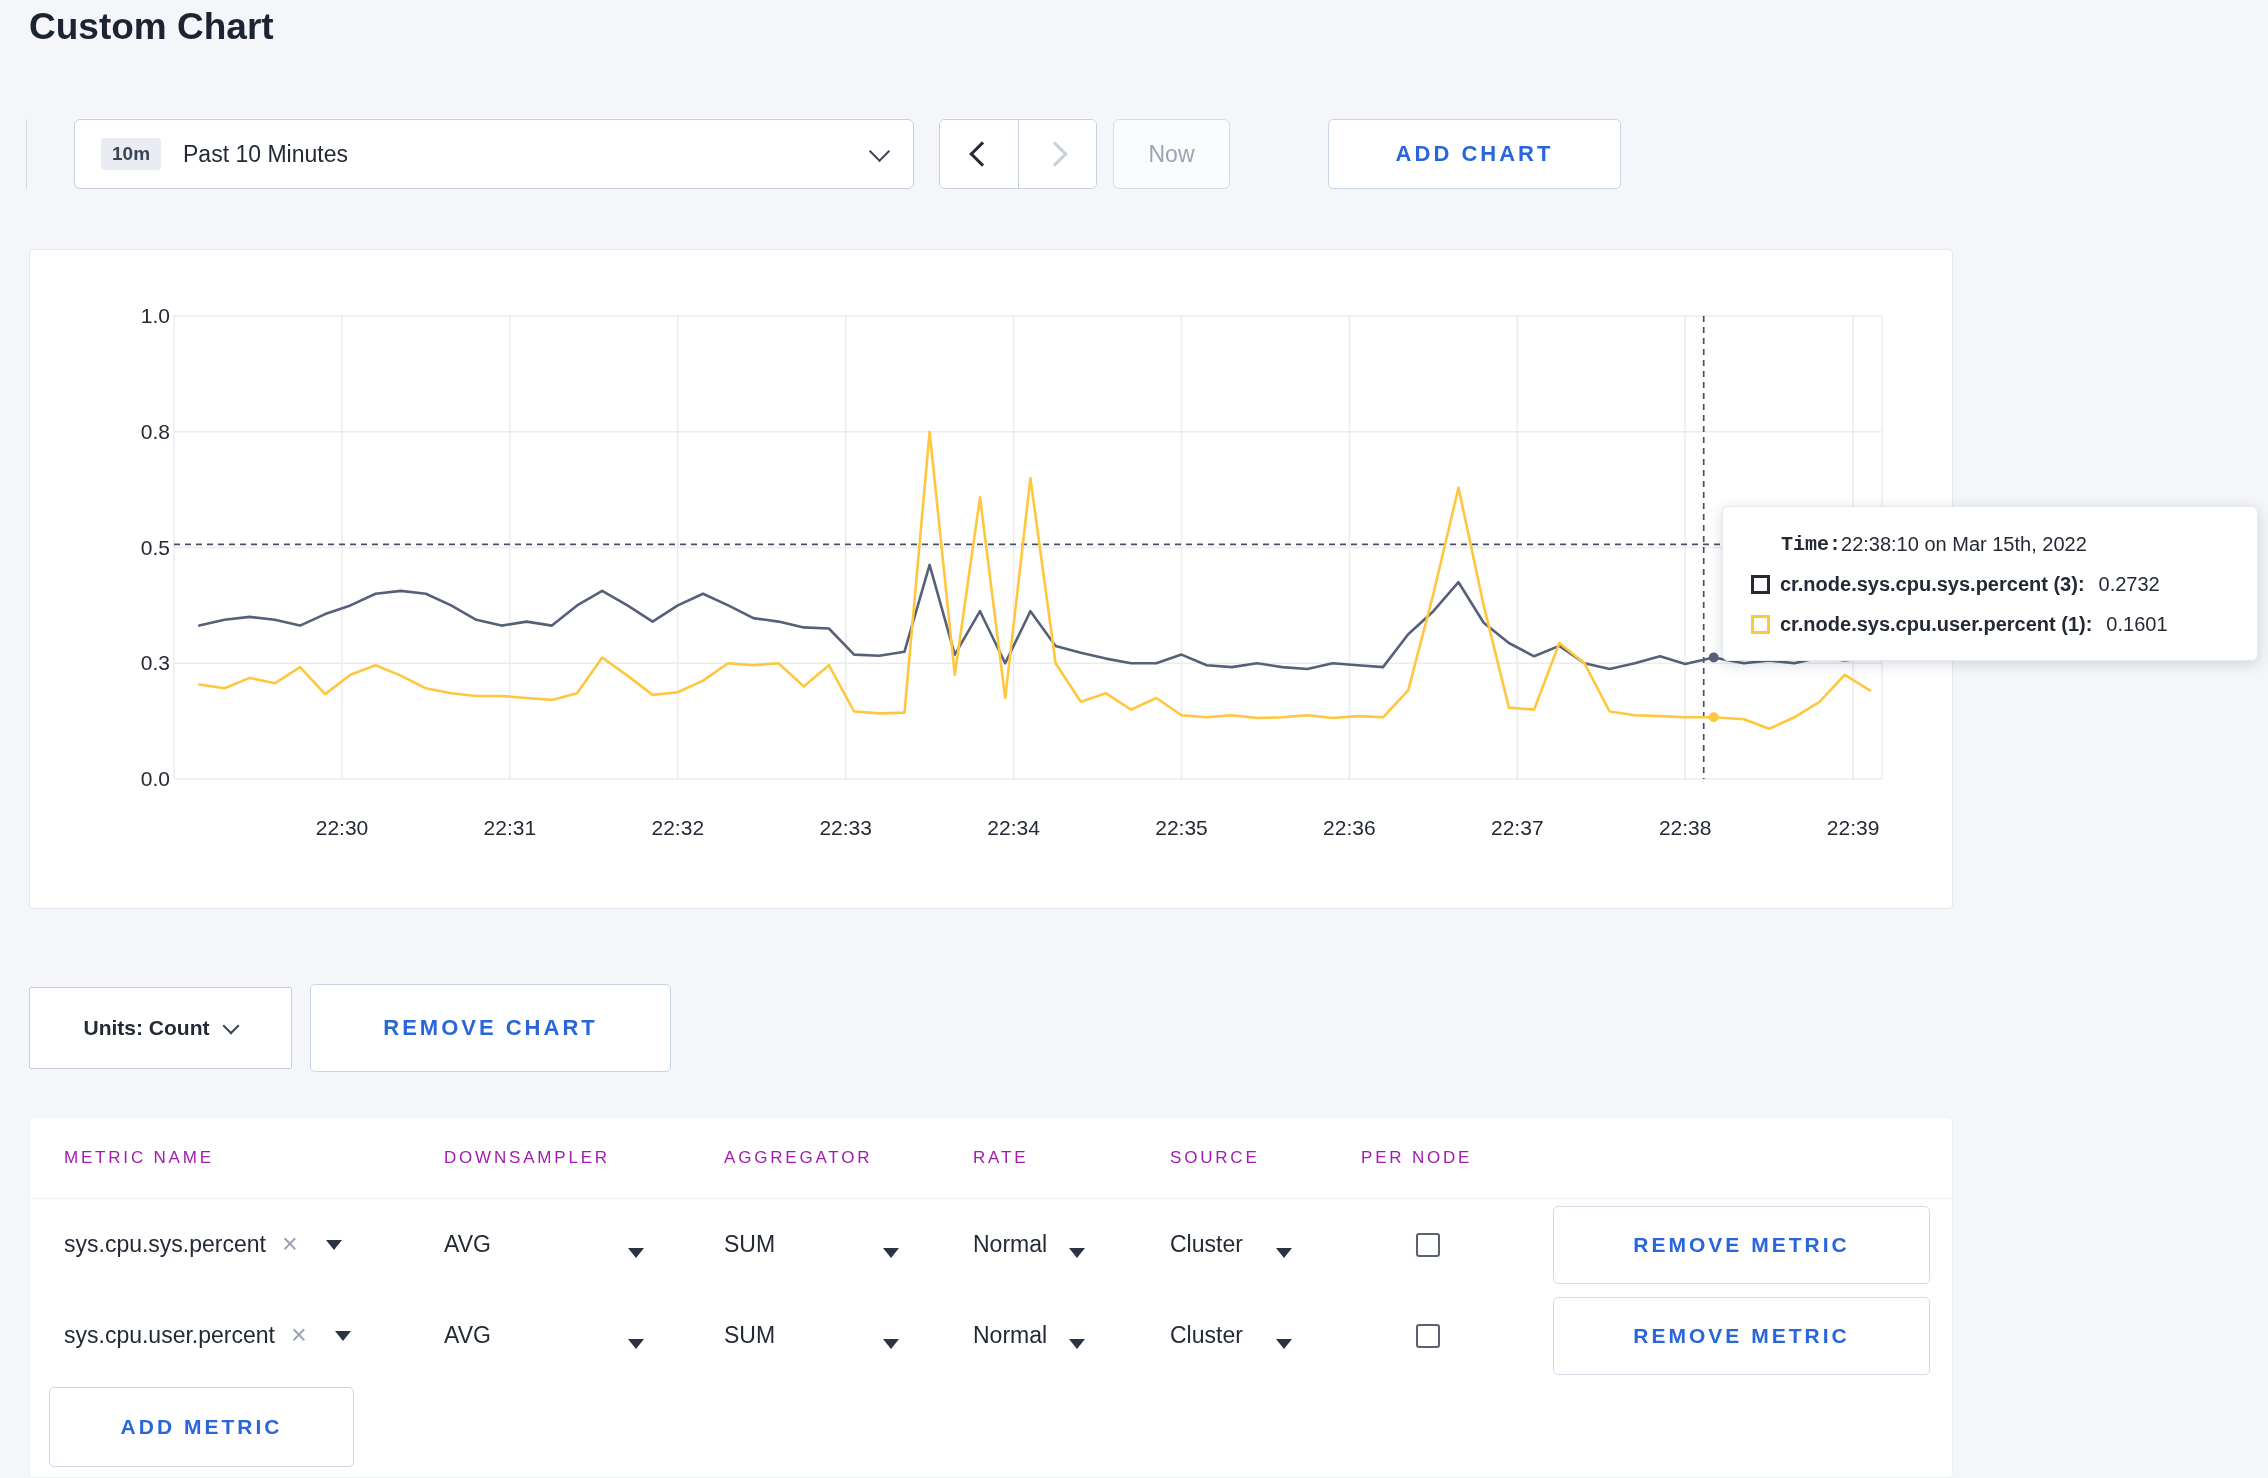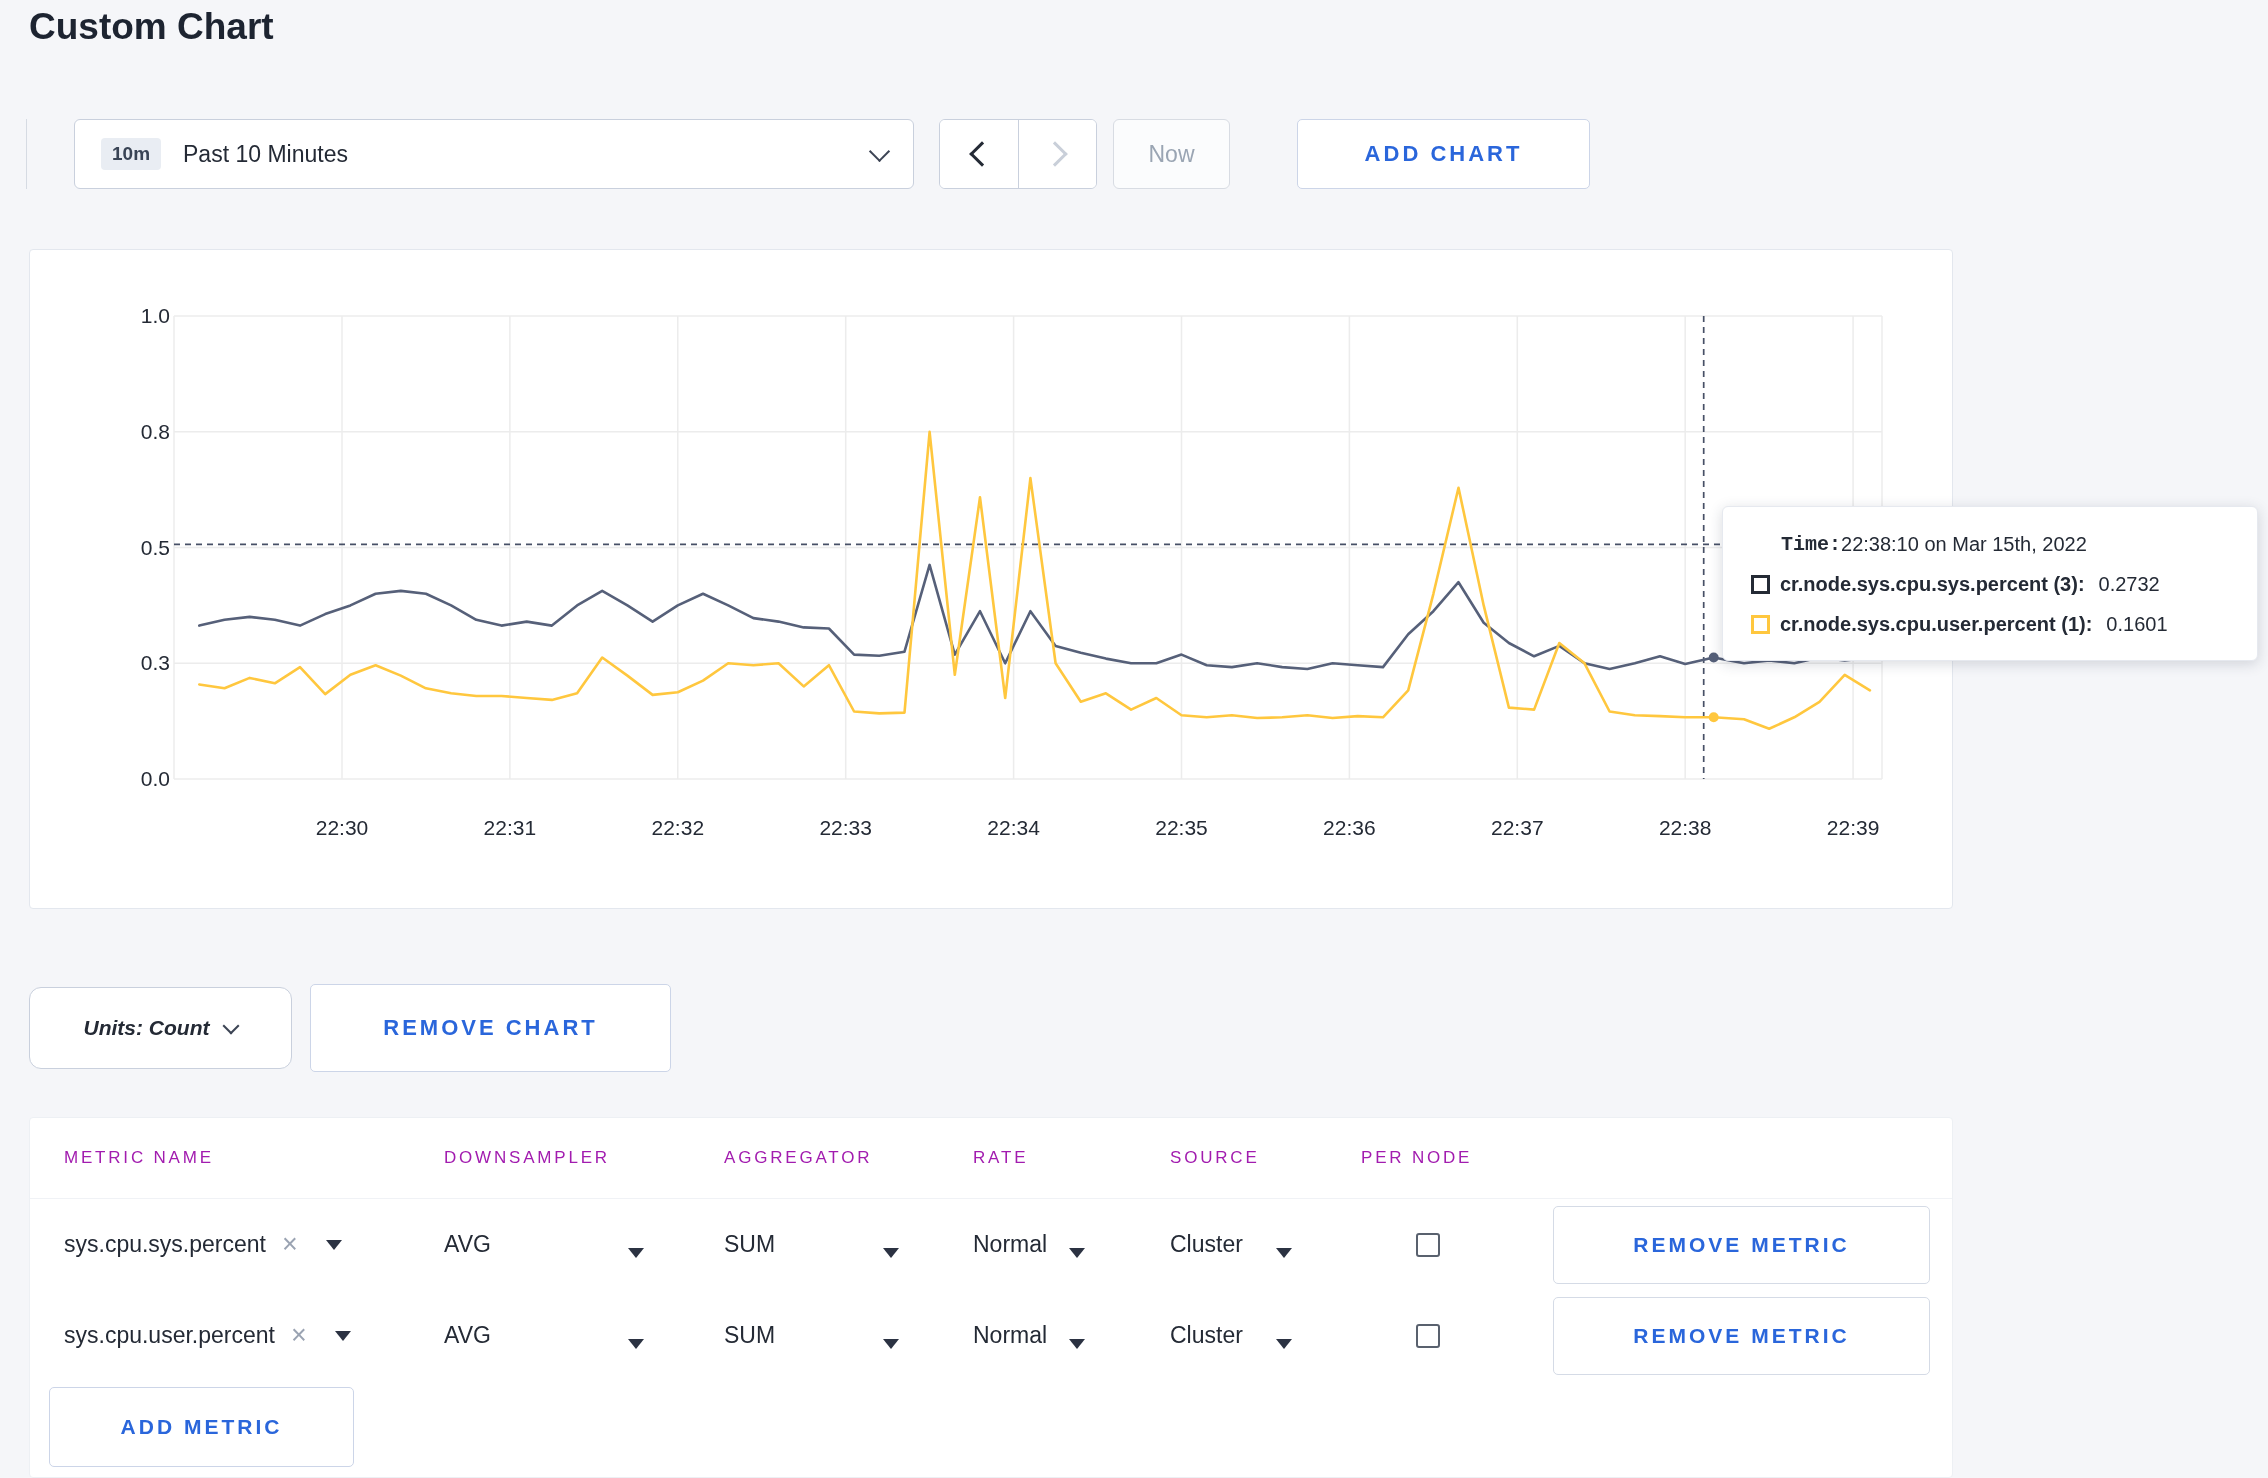--- a/index.html
+++ b/index.html
@@ -20,21 +20,21 @@
   .time-label{font-size:23px;color:#242a35;flex:1;}
   .chev{width:13px;height:13px;border-right:2.5px solid #3c4454;border-bottom:2.5px solid #3c4454;
         transform:rotate(45deg);margin-top:-6px;}
   .arrow-group{display:flex;margin-left:25px;border:1px solid #c9d0dd;border-radius:6px;background:#fff;overflow:hidden;}
   .arrow-btn{width:78px;display:flex;align-items:center;justify-content:center;cursor:pointer;background:#fff;border:none;}
   .arrow-btn + .arrow-btn{border-left:1px solid #c9d0dd;}
   .chl{width:15px;height:15px;border-left:3px solid #242a35;border-bottom:3px solid #242a35;transform:rotate(45deg);margin-left:6px;}
   .chr{width:15px;height:15px;border-left:3px solid #c9cfd9;border-bottom:3px solid #c9cfd9;transform:rotate(225deg);margin-right:6px;}
   .now-btn{margin-left:16px;width:117px;box-sizing:border-box;background:#fbfcfd;border:1px solid #d8dce3;border-radius:6px;
            font-size:23px;color:#9aa5b3;display:flex;align-items:center;justify-content:center;font-family:inherit;}
-  .add-chart-btn{margin-left:67px;width:293px;}
+  .add-chart-btn{margin-left:98px;width:293px;}
 
   .btn{box-sizing:border-box;display:flex;align-items:center;justify-content:center;background:#fff;
        border-radius:5px;cursor:pointer;font-family:inherit;}
   .blue-outline{border:1px solid #ccd5e8;color:#2a66db;font-size:22px;font-weight:bold;letter-spacing:3px;}
 
   
   .chart-card{position:absolute;left:29px;top:249px;width:1924px;height:660px;background:#fff;
               border:1px solid #e3e7ee;border-radius:4px;box-sizing:border-box;}
   .chart-svg{display:block;}
   .chart-svg text{font-size:21px;fill:#242a35;font-family:"Liberation Sans","DejaVu Sans",sans-serif;}
@@ -46,22 +46,22 @@
   .tt-row{display:flex;align-items:center;font-size:20px;margin-bottom:17px;}
   .tt-row:last-child{margin-bottom:0;}
   .tt-time{padding-left:30px;}
   .tt-label{font-weight:bold;margin-right:0;font-family:Liberation Mono, monospace;}
   .swatch{width:13px;height:13px;border:3.5px solid #242a35;margin-right:10px;flex:none;}
   .tt-name{font-weight:bold;margin-right:14px;white-space:nowrap;}
   .tt-val{white-space:nowrap;}
 
   
   .units-row{position:absolute;left:29px;top:984px;display:flex;align-items:center;gap:18px;}
-  .units-btn{width:263px;height:82px;box-sizing:border-box;background:#fff;border:1px solid #c9d0dd;border-radius:12px;
-             display:flex;align-items:center;justify-content:center;gap:16px;font-size:21px;font-weight:bold;color:#242a35;font-style:italic;}
+  .units-btn{width:263px;height:82px;box-sizing:border-box;background:#fff;border:1px solid #c9d0dd;border-radius:2px;
+             display:flex;align-items:center;justify-content:center;gap:16px;font-size:21px;font-weight:bold;color:#242a35;}
   .units-btn .chev{width:10px;height:10px;border-width:2px;margin-top:-4px;}
   .remove-chart-btn{width:361px;height:88px;}
 
   
   .metrics-card{position:absolute;left:29px;top:1117px;width:1924px;height:361px;background:#fff;
                 border:1px solid #edf0f4;border-radius:4px;box-sizing:border-box;}
   .tgrid{display:grid;grid-template-columns:380px 280px 249px 197px 191px 192px 1fr;align-items:center;padding:0 20px 0 34px;}
   .thead{height:80px;border-bottom:1px solid #f0f2f6;}
   .th{font-size:17px;letter-spacing:2.8px;color:#a21caf;}
   .metric-row{height:91px;}

